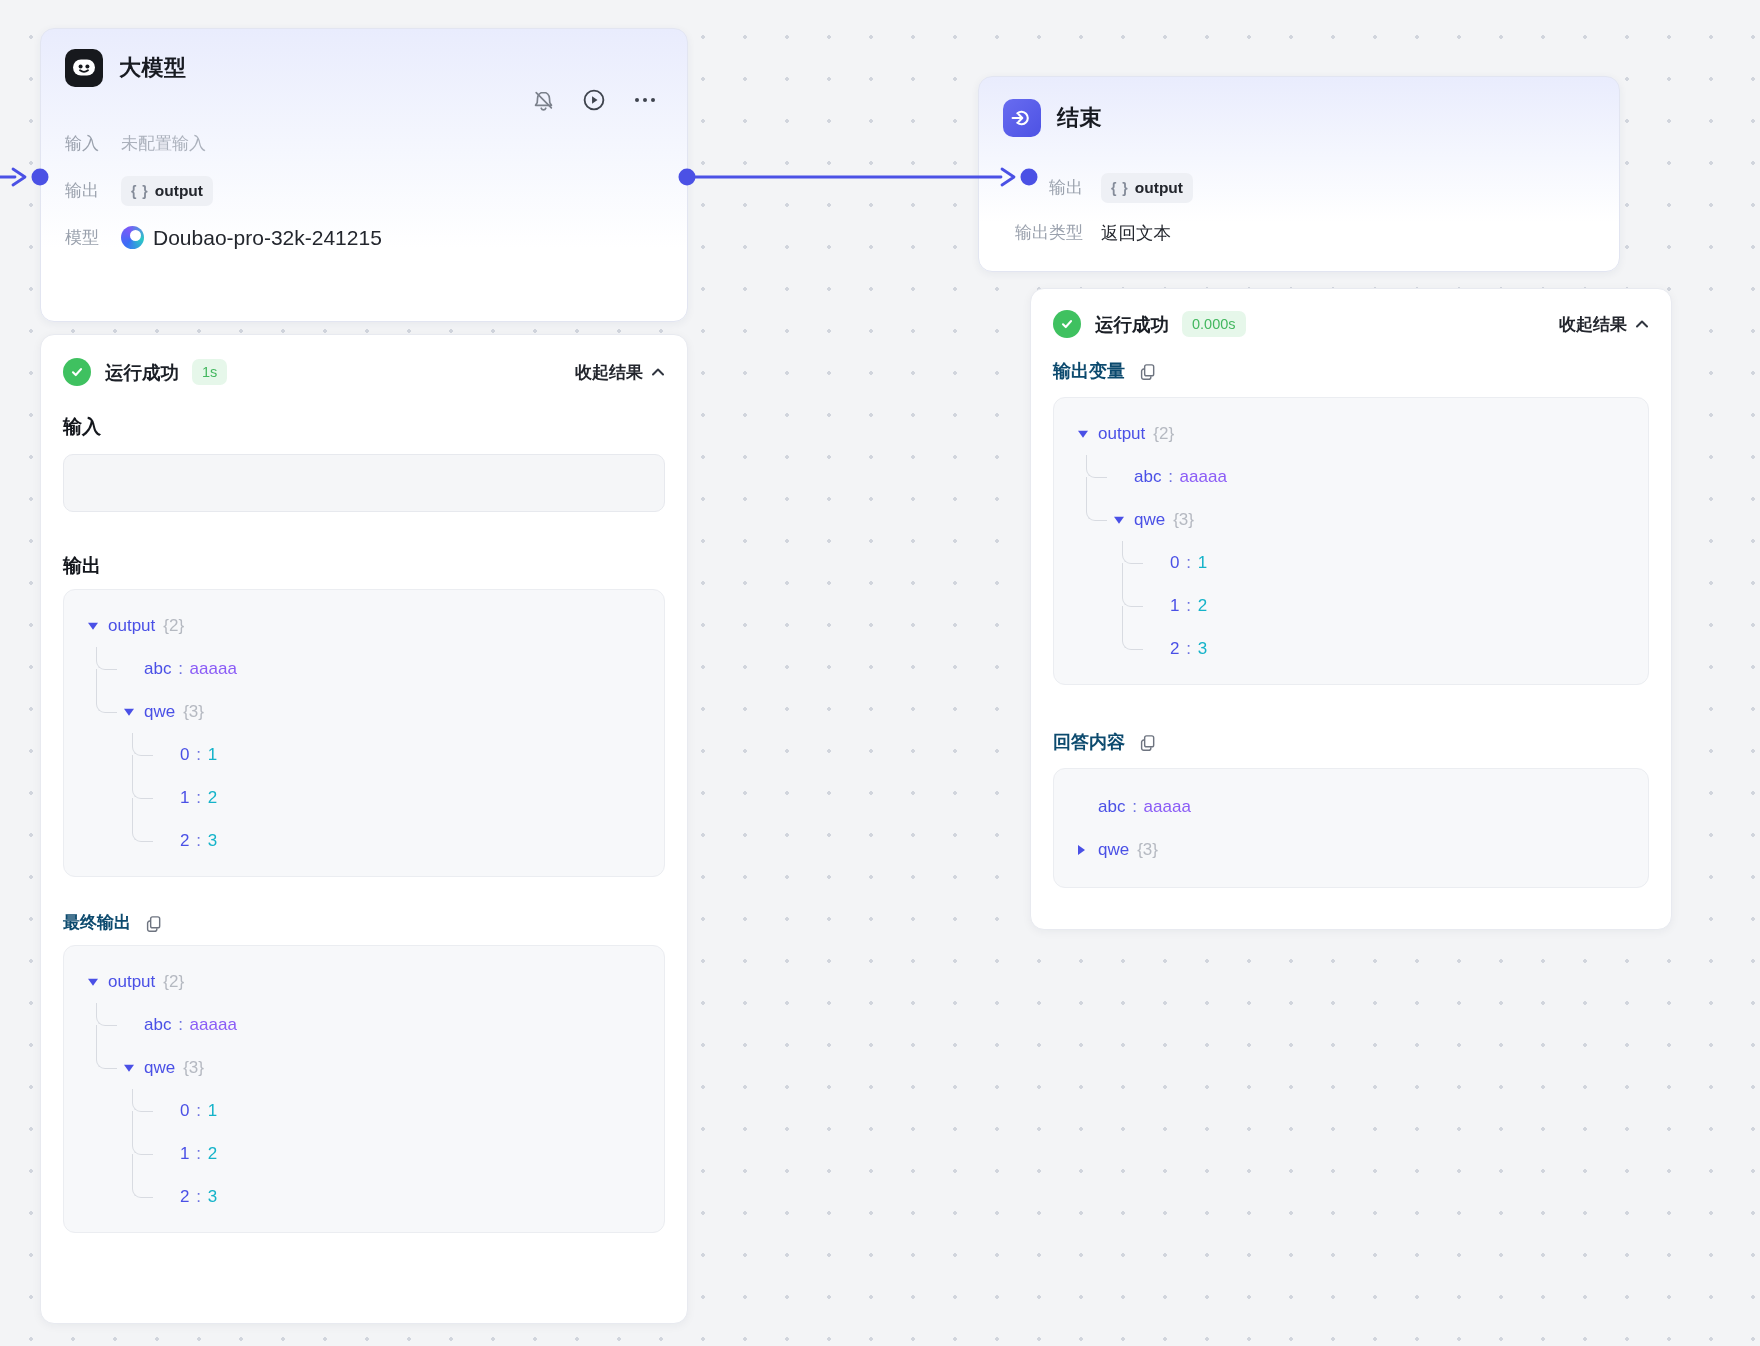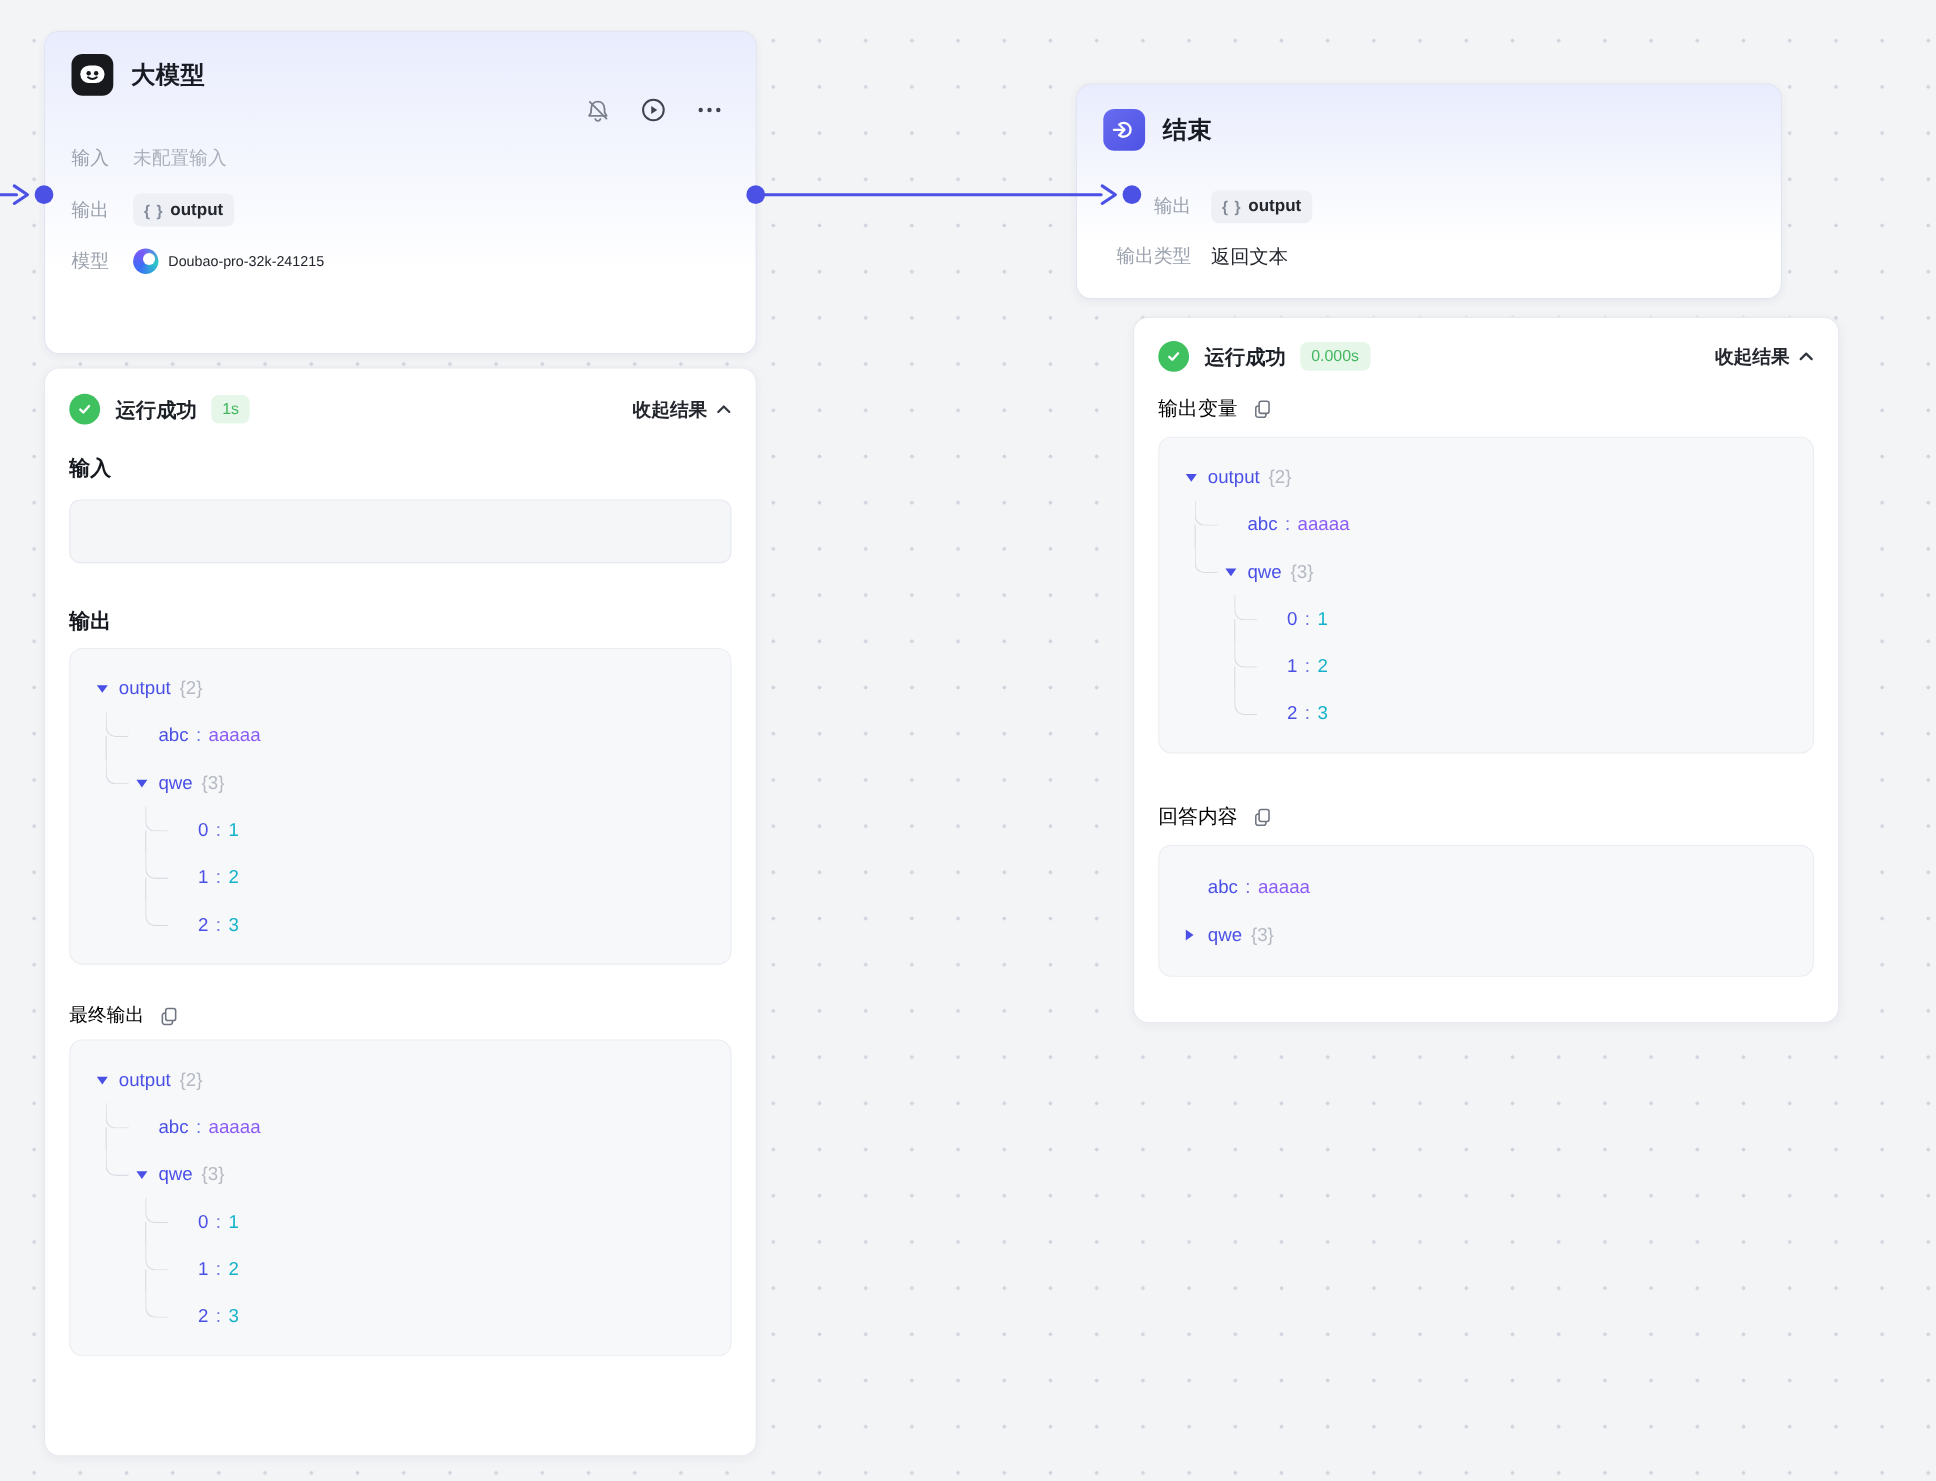--- a/index.html
+++ b/index.html
@@ -35,31 +35,31 @@
   .nlabel.wide{flex:0 0 86px;text-align:right;margin-right:18px;}
   .nplaceholder{color:#abb1bc;font-size:17px;}
   .nvalue{color:#22252c;font-size:17.5px;}
   .chip{display:inline-flex;align-items:center;gap:6px;background:#eef0f5;border-radius:7px;padding:6px 10px;}
   .chip .brace{color:#848b99;font-weight:700;font-size:14px;letter-spacing:1px;}
   .chip .ctext{color:#23262d;font-weight:650;font-size:15.5px;}
   .model-row{display:flex;align-items:center;gap:9px;}
   .doubao{width:23px;height:23px;border-radius:50%;position:relative;flex:0 0 auto;
      background:conic-gradient(from 220deg,#3b6df6,#7a5af8,#2bc8c6,#3b6df6);}
   .doubao::after{content:"";position:absolute;width:11px;height:11px;border-radius:50%;background:#fff;right:2.6px;top:4px;}
-  .model-name{font-size:13px;color:#23262d;}
+  .model-name{font-size:21px;color:#23262d;}
 
   .result-head{display:flex;align-items:center;padding:0 22px;margin-top:22px;height:30px;}
   .panel-end .result-head{margin-top:20px;}
   .check{width:28px;height:28px;border-radius:50%;background:#3fc160;display:flex;align-items:center;justify-content:center;flex:0 0 auto;}
   .status-text{font-size:18.5px;font-weight:650;color:#1b1f26;margin-left:14px;}
   .dur-badge{background:#e6f7ea;color:#43b75f;font-size:14.5px;border-radius:7px;padding:5px 10px;margin-left:13px;font-weight:500;}
   .collapse-btn{margin-left:auto;display:flex;align-items:center;gap:8px;font-size:17px;font-weight:650;color:#23262d;cursor:pointer;}
   .sec-heading{font-size:19px;font-weight:750;color:#14171d;padding:0 22px;line-height:27px;}
   .sub-row{display:flex;align-items:center;padding:0 22px;line-height:24px;}
-  .sub-label{font-size:17px;font-weight:400;color:#000000;}
+  .sub-label{font-size:17px;font-weight:700;color:#0c4a6e;}
   .copy-btn{margin-left:13px;display:flex;align-items:center;cursor:pointer;}
   .empty-input{margin:14px 22px 0 22px;height:56px;border-radius:10px;background:#f5f6f8;border:1px solid #e7e9ee;}
   .tree-box{margin:10px 22px 0 22px;border-radius:12px;background:#f7f8fa;border:1px solid #ebedf1;padding:14px 0;}
   .panel-end .tree-box{margin-top:14px;}
   .m26{margin-top:26px;} .m40{margin-top:40px;} .m16{margin-top:16px;} .m34{margin-top:34px;}
   .m20{margin-top:20px;} .m36{margin-top:45px;}
 
   .trow{position:relative;height:43px;}
   .tcontent{display:flex;align-items:center;height:100%;font-size:17px;}
   .tkey{color:#4a50e6;}

